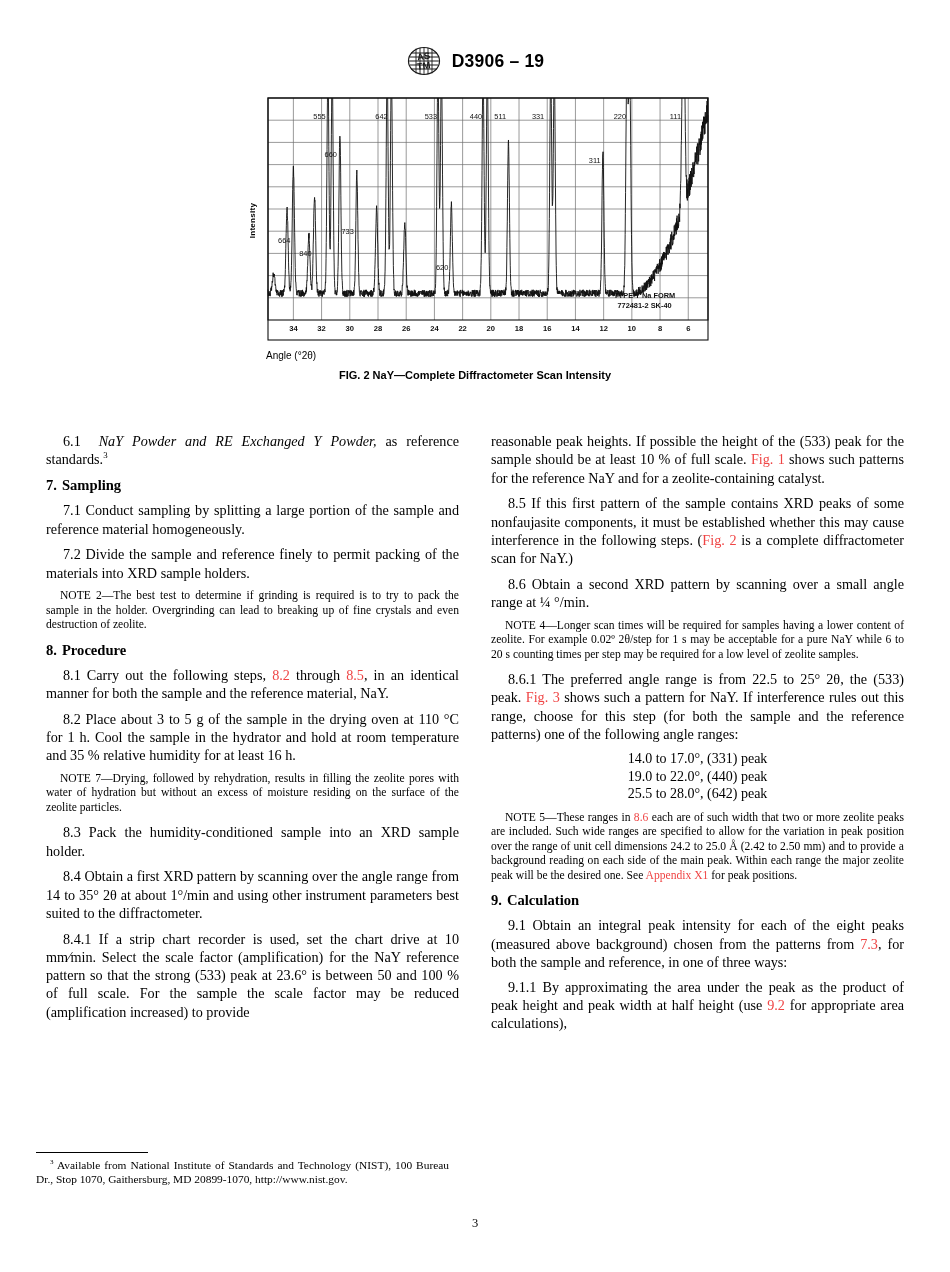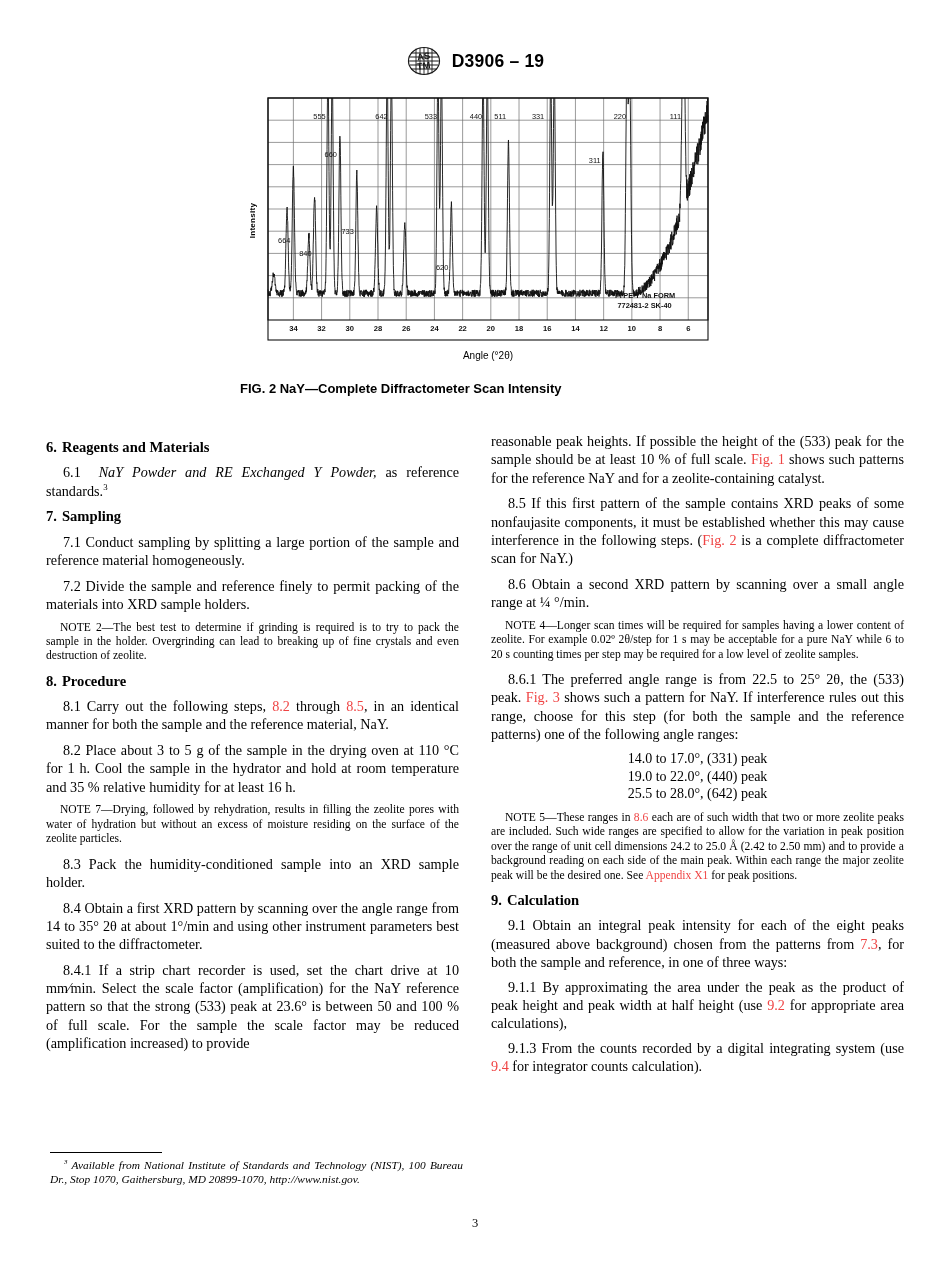--- a/index.html
+++ b/index.html
@@ -33,29 +33,30 @@
   }
   .ylabel {
     transform:rotate(-90deg);
     white-space:nowrap;
     font-family:"Liberation Sans", sans-serif;
     font-weight:bold; font-size:8px; letter-spacing:.3px;
   }
   .plot-box { flex:1 1 auto; }
   .plot-box svg { display:block; }
   .xlabel {
-    text-align:center;
+    text-align:left;
     font-family:"Liberation Sans", sans-serif;
     font-size:10px;
     margin-top:6px; margin-left:26px;
   }
   .fig-caption {
-    font-family:"Liberation Sans", sans-serif;
-    font-weight:bold; font-size:13px;
-    margin-top:20px;
+    text-align:center;
+    font-family:"Liberation Sans", sans-serif;
+    font-weight:bold; font-size:11px;
+    margin-top:8px;
   }
 
   
   .body-cols {
     position:absolute; top:432px; left:46px;
     width:858px; height:780px;
   }
   .col { position:absolute; top:0; width:413px; }
   .col-left { left:0; }
   .col-right { left:445px; }
@@ -88,21 +89,21 @@
   sup { font-size:.62em; vertical-align:super; line-height:0; }
   .centered-line {
     text-align:center; text-indent:0;
     font-size:14px; line-height:1.285;
     margin:0;
   }
   .range-block { margin-bottom:7.5px; }
 
   
   .footnote-zone {
-    position:absolute; left:50px; top:1152px; width:413px;font-style:italic;
+    position:absolute; left:36px; top:1152px; width:413px;
   }
   .fn-rule {
     width:112px; height:0; border-top:0.8px solid #000;
     margin-bottom:5px;
   }
   .footnote {
     font-size:11.4px; line-height:1.24;
     text-align:justify; text-indent:14px;
   }
 
@@ -204,21 +205,20 @@
       <div class="xlabel">Angle (°2θ)</div>
       <div class="fig-caption">FIG. 2  NaY—Complete Diffractometer Scan Intensity</div>
     </div>
   </div>
 
   <div class="body-cols">
 
     <div class="col col-left">
 
 
-      <p class="para heading"><span class="hnum">6.</span><span>Reagents and Materials</span></p>
 
       <p class="para"><span>6.1</span>&nbsp;&nbsp;<span class="ital">NaY Powder and RE Exchanged Y Powder,</span><span> as reference standards.</span><sup>3</sup></p>
 
       <p class="para heading"><span class="hnum">7.</span><span>Sampling</span></p>
 
       <p class="para">7.1  Conduct sampling by splitting a large portion of the sample and reference material homogeneously.</p>
       <p class="para">7.2  Divide the sample and reference finely to permit packing of the materials into XRD sample holders.</p>
 
       <p class="note"><span class="nlabel">NOTE 2</span><span>—The best test to determine if grinding is required is to try to pack the sample in the holder. Overgrinding can lead to breaking up of fine crystals and even destruction of zeolite.</span></p>
 
@@ -255,21 +255,20 @@
 
       <p class="note"><span class="nlabel">NOTE 5</span><span>—These ranges in </span><span class="xref">8.6</span><span> each are of such width that two or more zeolite peaks are included. Such wide ranges are specified to allow for the variation in peak position over the range of unit cell dimensions 24.2 to 25.0 Å (2.42 to 2.50 mm) and to provide a background reading on each side of the main peak. Within each range the major zeolite peak will be the desired one. See </span><span class="xref">Appendix X1</span><span> for peak positions.</span></p>
 
       <p class="para heading"><span class="hnum">9.</span><span>Calculation</span></p>
 
       <p class="para tight"><span>9.1  Obtain an integral peak intensity for each of the eight peaks (measured above background) chosen from the patterns from </span><span class="xref">7.3</span><span>, for both the sample and reference, in one of three ways:</span></p>
 
       <p class="para tight"><span>9.1.1  By approximating the area under the peak as the product of peak height and peak width at half height (use </span><span class="xref">9.2</span><span> for appropriate area calculations),</span></p>
 
 
-      <p class="para tight"><span>9.1.3  From the counts recorded by a digital integrating system (use </span><span class="xref">9.4</span><span> for integrator counts calculation).</span></p>
     </div>
   </div>
 
   <div class="footnote-zone">
     <div class="fn-rule"></div>
     <p class="footnote"><sup>3</sup><span> Available from National Institute of Standards and Technology (NIST), 100 Bureau Dr., Stop 1070, Gaithersburg, MD 20899-1070, http://www.nist.gov.</span></p>
   </div>
 
   <div class="page-number">3</div>
 </div>

